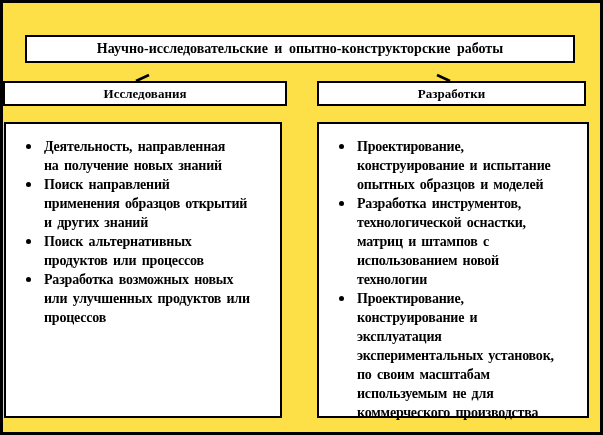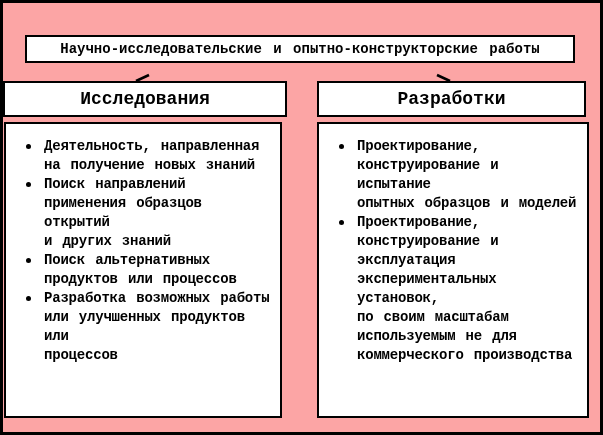--- a/index.html
+++ b/index.html
@@ -1,21 +1,21 @@
 <!DOCTYPE html>
 <html><head>
 <meta charset="utf-8">
 <style>
   html, body { margin: 0; padding: 0; background: #ffffff; }
   .canvas {
     position: relative;
     width: 603px;
     height: 435px;
-    background: #fca5a5;
-    font-family: Liberation Mono, monospace;
+    background: #fde047;
+    font-family: Liberation Serif, serif;
     color: #000000;
     overflow: hidden;
   }
   .frame {
     position: absolute;
     left: 0; top: 0;
     width: 603px; height: 435px;
     border: 3px solid #000000;
     box-sizing: border-box;
     pointer-events: none;
@@ -28,23 +28,23 @@
   }
   .title-box {
     left: 25px; top: 35px;
     width: 550px; height: 28px;
     display: flex; align-items: center; justify-content: center;
     font-size: 14px; font-weight: bold;
     word-spacing: 3px;
     white-space: nowrap;
   }
   .header-box {
-    top: 81px; height: 36px;
+    top: 81px; height: 25px;
     display: flex; align-items: center; justify-content: center;
-    font-size: 18px; font-weight: bold;
+    font-size: 13px; font-weight: bold;
     border-width: 2.5px;
   }
   .header-left  { left: 3px;   width: 284px; }
   .header-right { left: 317px; width: 269px; }
   .content-box {
     top: 122px; height: 296px;
     border-width: 2.5px;
     padding: 5px 2px 0 2px;
   }
   .content-left  { left: 4px;   width: 278px; }
@@ -103,31 +103,36 @@
 
   <div class="box content-box content-left">
     <ul class="bullets">
       <li>Деятельность, направленная
 на получение  новых знаний</li>
       <li>Поиск направлений
 применения образцов  открытий
 и других  знаний</li>
       <li>Поиск альтернативных
 продуктов или  процессов</li>
-      <li>Разработка возможных  работы
+      <li>Разработка возможных  новых
 или  улучшенных  продуктов или
 процессов</li>
     </ul>
   </div>
 
   <div class="box content-box content-right">
     <ul class="bullets">
       <li>Проектирование,
 конструирование  и испытание
 опытных  образцов и моделей</li>
+      <li>Разработка инструментов,
+технологической  оснастки,
+матриц  и  штампов  с
+использованием  новой
+технологии</li>
       <li>Проектирование,
 конструирование  и
 эксплуатация
 экспериментальных  установок,
 по своим масштабам
 используемым  не  для
 коммерческого производства</li>
     </ul>
   </div>
 

